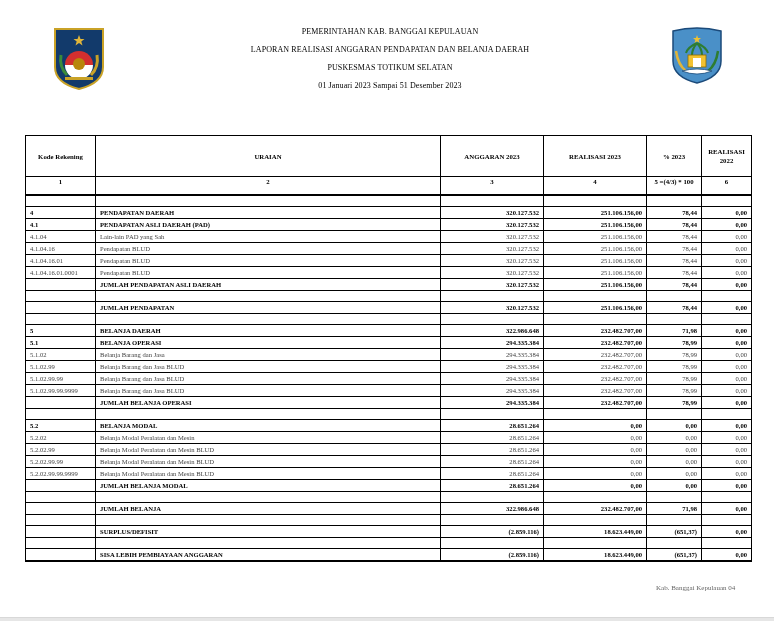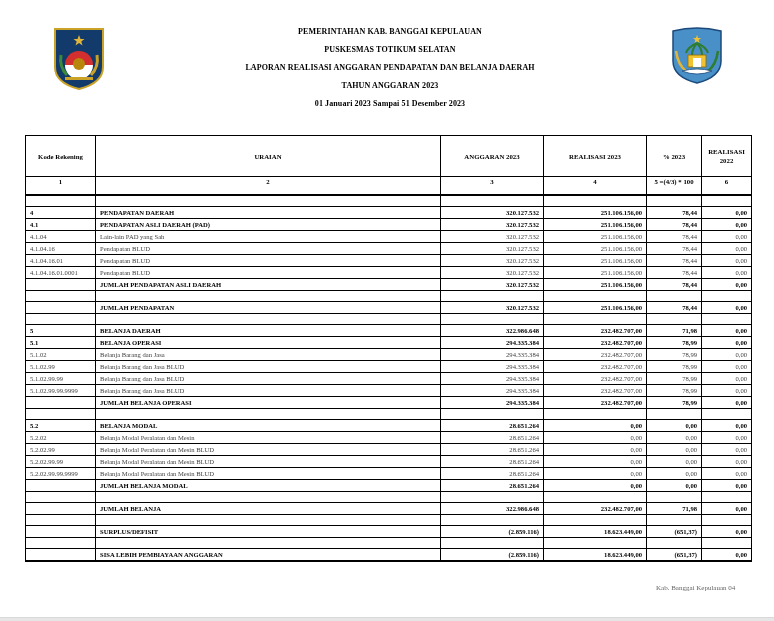--- a/index.html
+++ b/index.html
@@ -4,21 +4,21 @@
 <style>
   html, body { margin:0; padding:0; }
   body {
     width:774px; height:621px; background:#ffffff; position:relative; overflow:hidden;
     font-family: "Liberation Serif", "DejaVu Serif", serif; color:#000;
   }
   .logo { position:absolute; }
   .logo-left { left:53px; top:27px; width:52px; height:64px; }
   .logo-right { left:670px; top:27px; width:54px; height:58px; }
   .title-block { position:absolute; left:200px; top:26px; width:380px; text-align:center; }
-  .title-line { font-size:8px; font-weight:bold; height:18px; line-height:12px; letter-spacing:0.1px; }
+  .title-line { font-size:8px; font-weight:normal; height:18px; line-height:12px; letter-spacing:0.1px; }
   table.report {
     position:absolute; left:25px; top:135px; border-collapse:collapse; table-layout:fixed;
     width:726px; font-size:6.6px;
   }
   table.report td, table.report th {
     border-left:1px solid #000; border-right:1px solid #000;
     border-top:1px solid #000; border-bottom:1px solid #000;
     padding:0 4px; height:11px; line-height:11px; overflow:hidden; white-space:nowrap;
   }
   table.report thead th { font-weight:bold; text-align:center; font-size:6.8px; }
@@ -46,23 +46,22 @@
     <path d="M12 38 A14 14 0 0 0 40 38 Z" fill="#ffffff"></path>
     <circle cx="26" cy="37" r="6" fill="#b8860b"></circle>
     <path d="M8 28 Q6 40 14 48" stroke="#3a8a3a" stroke-width="3" fill="none"></path>
     <path d="M44 28 Q46 40 38 48" stroke="#c9a227" stroke-width="3" fill="none"></path>
     <rect x="12" y="50" width="28" height="3" fill="#c9a227"></rect>
   </svg>
 </div>
 
 <div class="title-block">
   <div class="title-line">PEMERINTAHAN KAB. BANGGAI KEPULAUAN</div>
+  <div class="title-line">LAPORAN REALISASI ANGGARAN PENDAPATAN DAN BELANJA DAERAH</div>
   <div class="title-line">PUSKESMAS TOTIKUM SELATAN</div>
-  <div class="title-line">LAPORAN REALISASI ANGGARAN PENDAPATAN DAN BELANJA DAERAH</div>
-  <div class="title-line">TAHUN ANGGARAN 2023</div>
   <div class="title-line">01 Januari 2023 Sampai 51 Desember 2023</div>
 </div>
 
 <div class="logo logo-right">
   <svg width="54" height="58" viewBox="0 0 54 58">
     <path d="M3 4 Q27 -2 51 4 V34 Q51 50 27 56 Q3 50 3 34 Z" fill="#4a90c8" stroke="#1b4a7a" stroke-width="1.5"></path>
     <polygon points="27,8 28,11 31,11 28.6,13 29.5,16 27,14.2 24.5,16 25.4,13 23,11 26,11" fill="#f2c230"></polygon>
     <path d="M27 16 Q18 20 16 26 M27 16 Q36 20 38 26 M27 16 Q22 22 22 28 M27 16 Q32 22 32 28" stroke="#2e7d32" stroke-width="2" fill="none"></path>
     <rect x="18" y="28" width="18" height="12" fill="#f2c230" stroke="#8a6d00" stroke-width="0.8"></rect>
     <rect x="23" y="31" width="8" height="9" fill="#ffffff"></rect>

